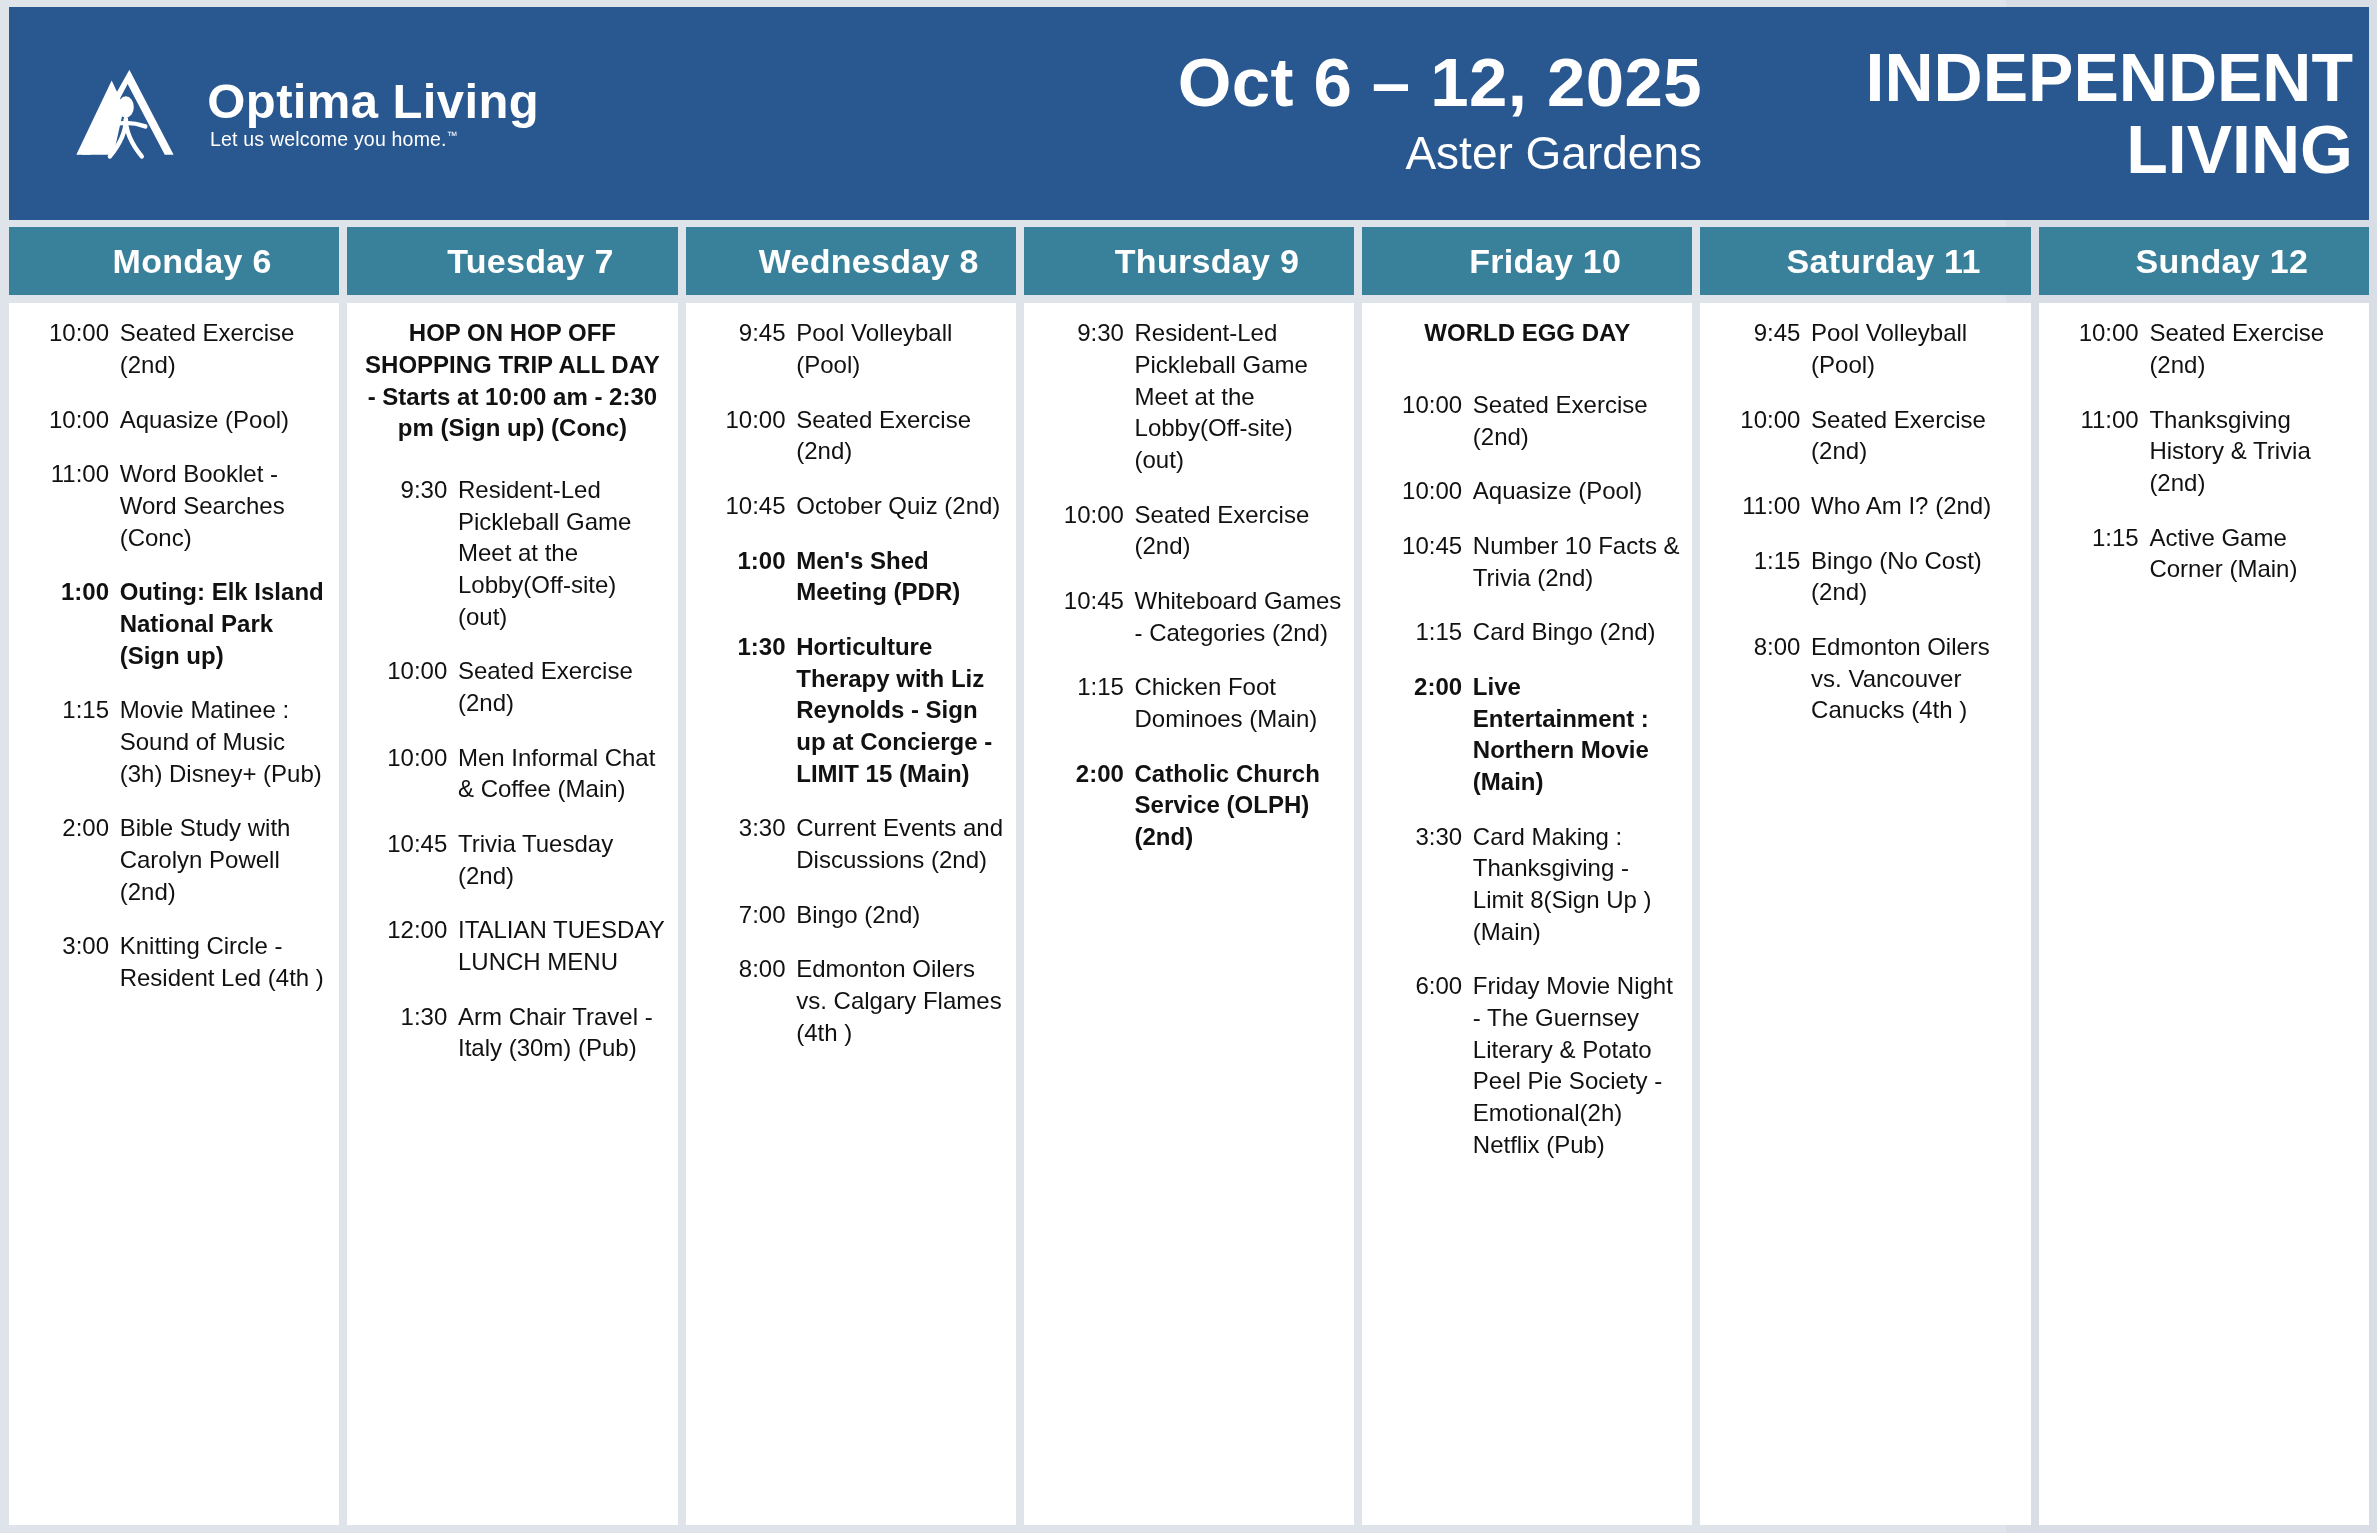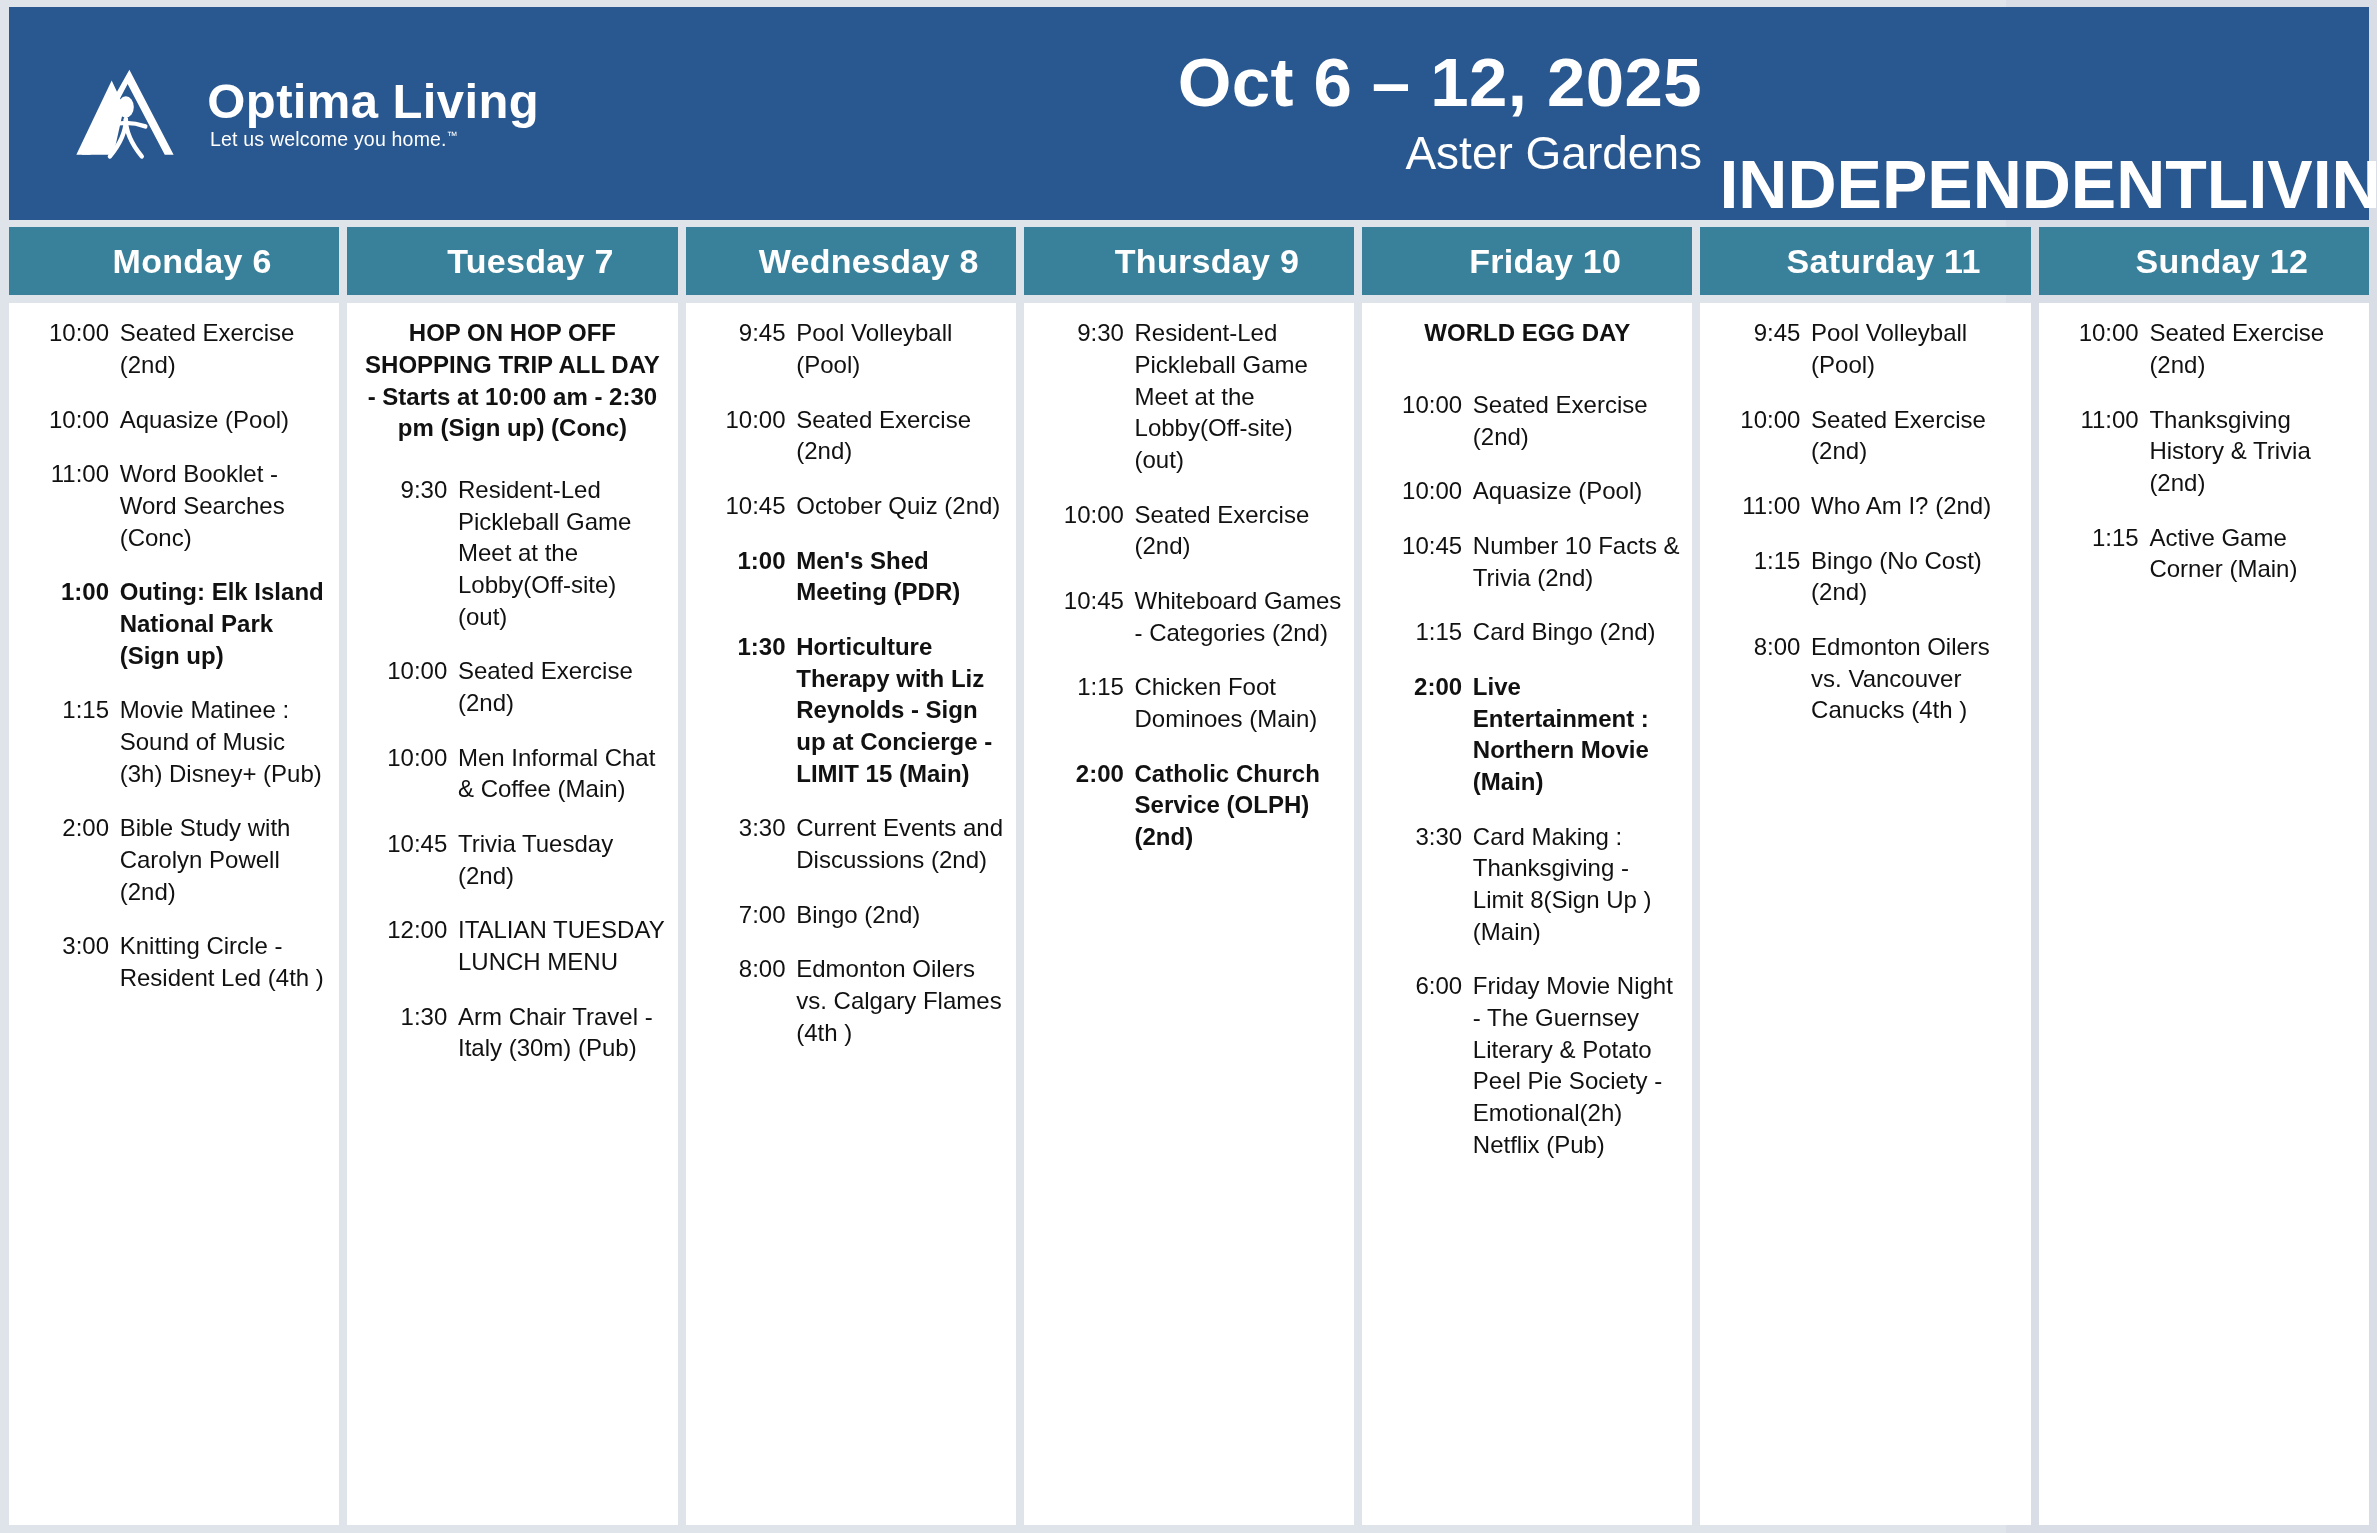--- a/index.html
+++ b/index.html
@@ -32,21 +32,21 @@
   .center-title { flex: 1; display: flex; flex-direction: column; align-items: flex-end; justify-content: center; padding-right: 98px;}
   .title-main {
     color: #ffffff; font-size: 69px; font-weight: 700; letter-spacing: 0.4px; line-height: 1.04;
     white-space: nowrap;
   }
   .title-sub {
     color: #ffffff; font-size: 46px; font-weight: 400; margin-top: 7.1px; white-space: nowrap;
   }
 
   .right-title {
-    width: 569px; display: flex; flex-direction: row; align-items: flex-end; justify-content: center;
+    width: 569px; display: flex; flex-direction: column; align-items: flex-end; justify-content: center;
     padding-right: 16px;
   }
   .right-line { color: #ffffff; font-size: 68px; font-weight: 700; line-height: 1.05; letter-spacing: 0px; }
 
   
   .dayrow {
     position: absolute; left: 9px; top: 227px; width: 2360px; height: 68px;
     display: flex; gap: 8px;
   }
   .daycell {

